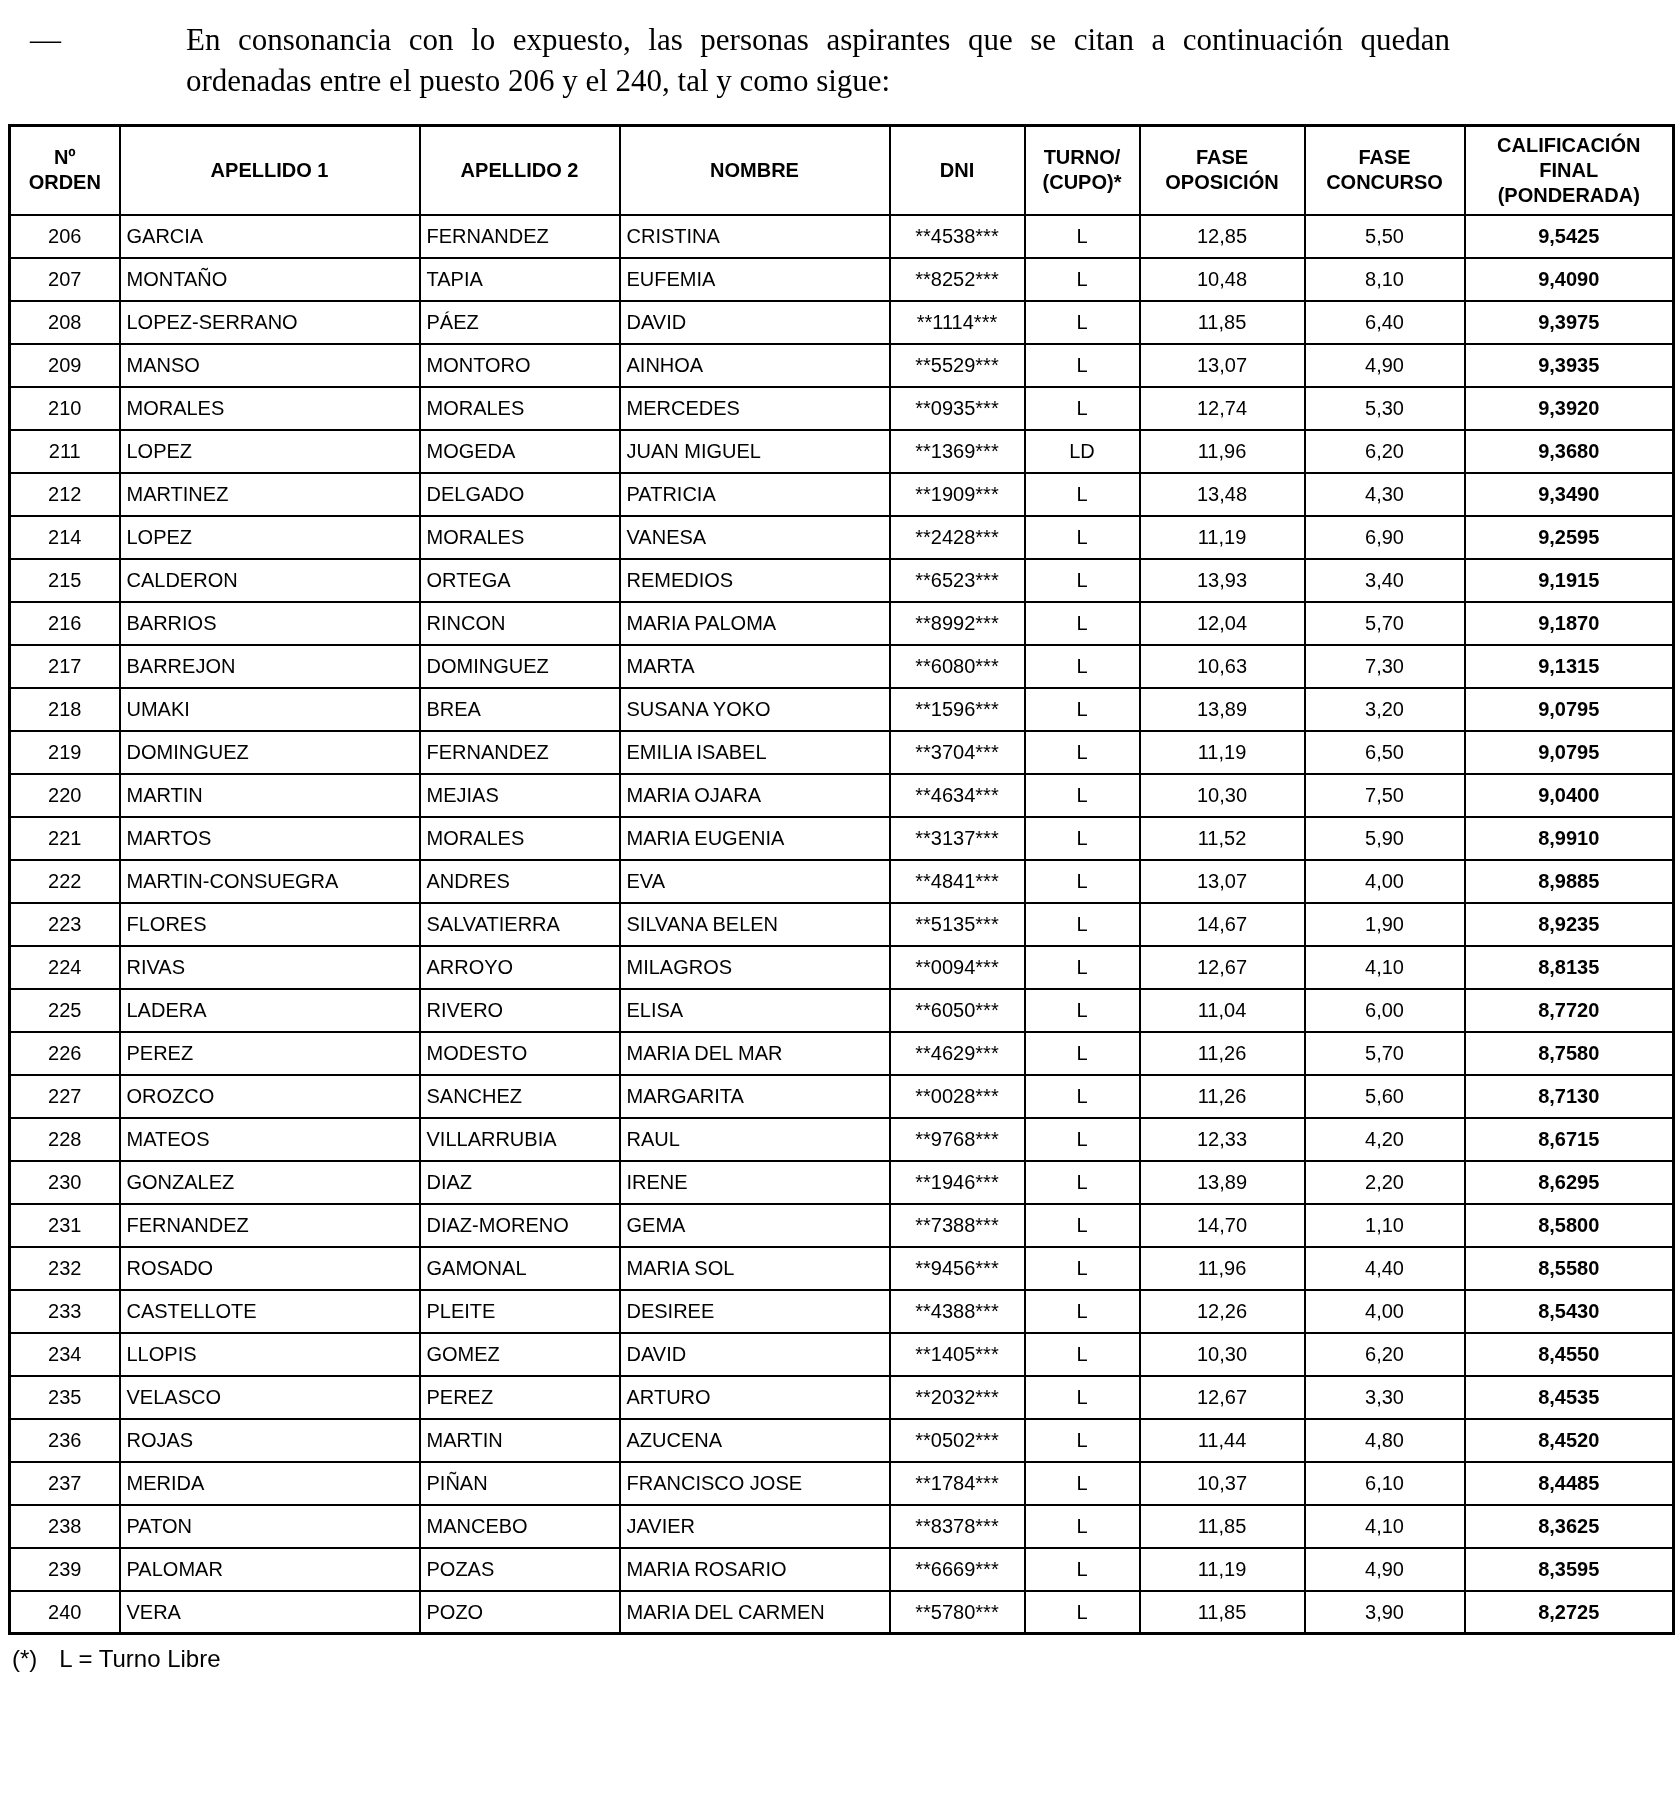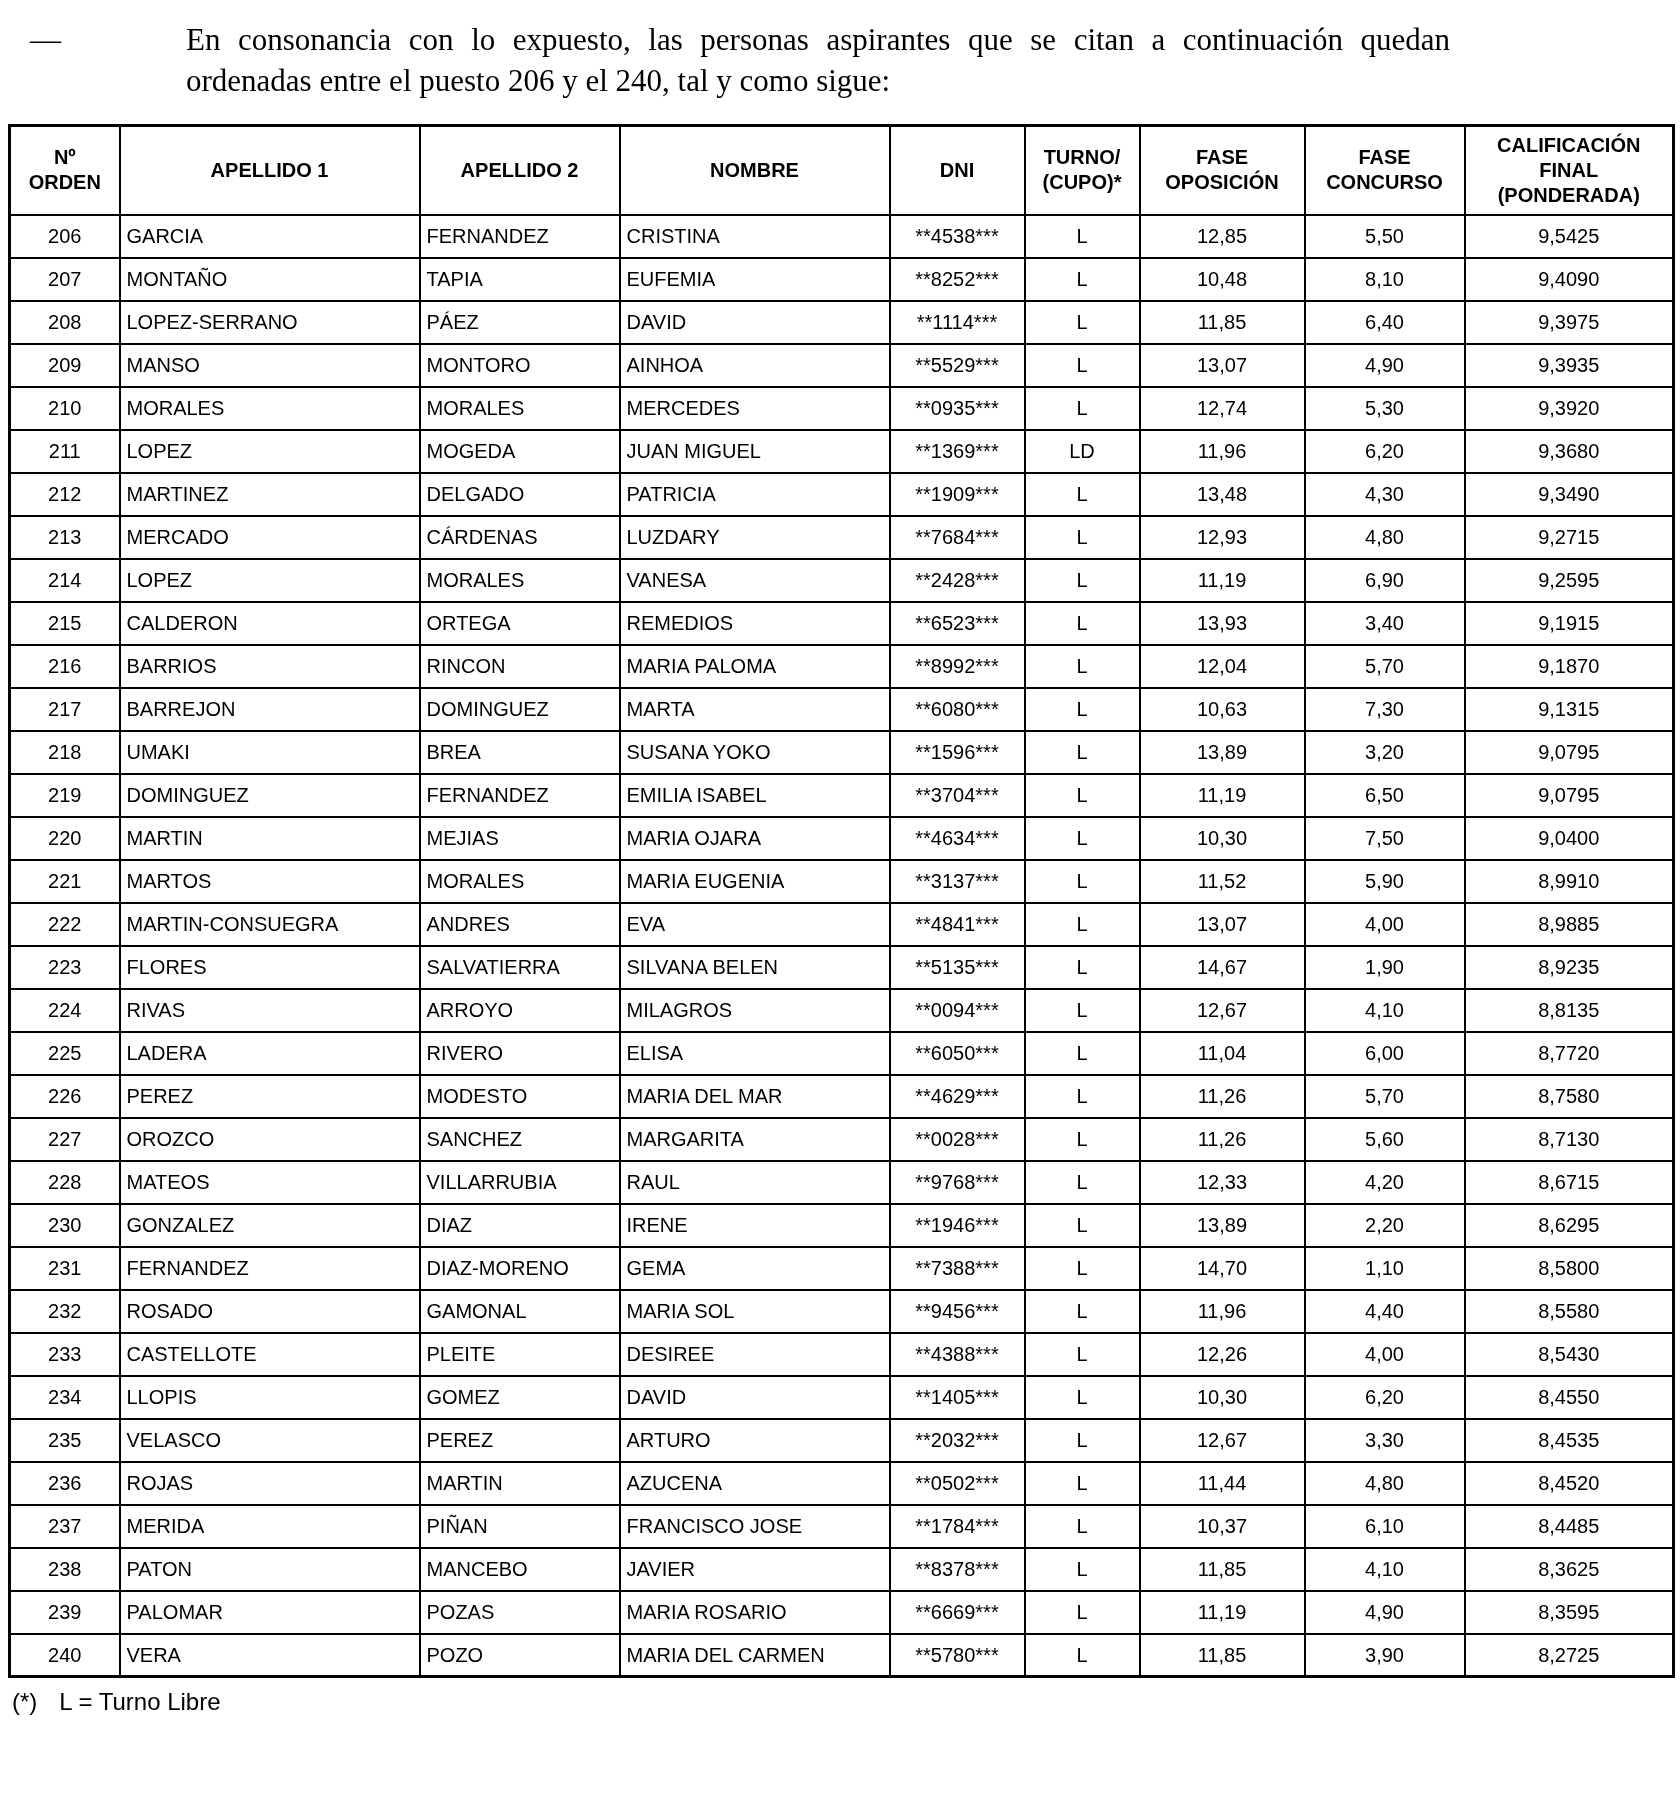--- a/index.html
+++ b/index.html
@@ -61,21 +61,21 @@
     height: 86px;
   }
   table.results td {
     height: 43px;
     padding: 2px 6px;
     vertical-align: middle;
     white-space: nowrap;
   }
   td.c-center { text-align: center; }
   td.c-left   { text-align: left; padding-left: 12px; }
-  td.c-bold   { font-weight: normal; margin-top: 12px; }
+  td.c-bold   { font-weight: bold; margin-top: 12px; }
 
   
   .footnote {
     margin: 10px 0 0 4px;
     font-size: 24px;
   }
   .footnote .marker {
     display: inline-block;
     margin-right: 22px;
   }
@@ -193,31 +193,20 @@
           <td class="c-left">MARTINEZ</td>
           <td class="c-left">DELGADO</td>
           <td class="c-left">PATRICIA</td>
           <td class="c-center">**1909***</td>
           <td class="c-center">L</td>
           <td class="c-center">13,48</td>
           <td class="c-center">4,30</td>
           <td class="c-center c-bold">9,3490</td>
         </tr>
         <tr>
-          <td class="c-center">213</td>
-          <td class="c-left">MERCADO</td>
-          <td class="c-left">CÁRDENAS</td>
-          <td class="c-left">LUZDARY</td>
-          <td class="c-center">**7684***</td>
-          <td class="c-center">L</td>
-          <td class="c-center">12,93</td>
-          <td class="c-center">4,80</td>
-          <td class="c-center c-bold">9,2715</td>
-        </tr>
-        <tr>
           <td class="c-center">214</td>
           <td class="c-left">LOPEZ</td>
           <td class="c-left">MORALES</td>
           <td class="c-left">VANESA</td>
           <td class="c-center">**2428***</td>
           <td class="c-center">L</td>
           <td class="c-center">11,19</td>
           <td class="c-center">6,90</td>
           <td class="c-center c-bold">9,2595</td>
         </tr>

